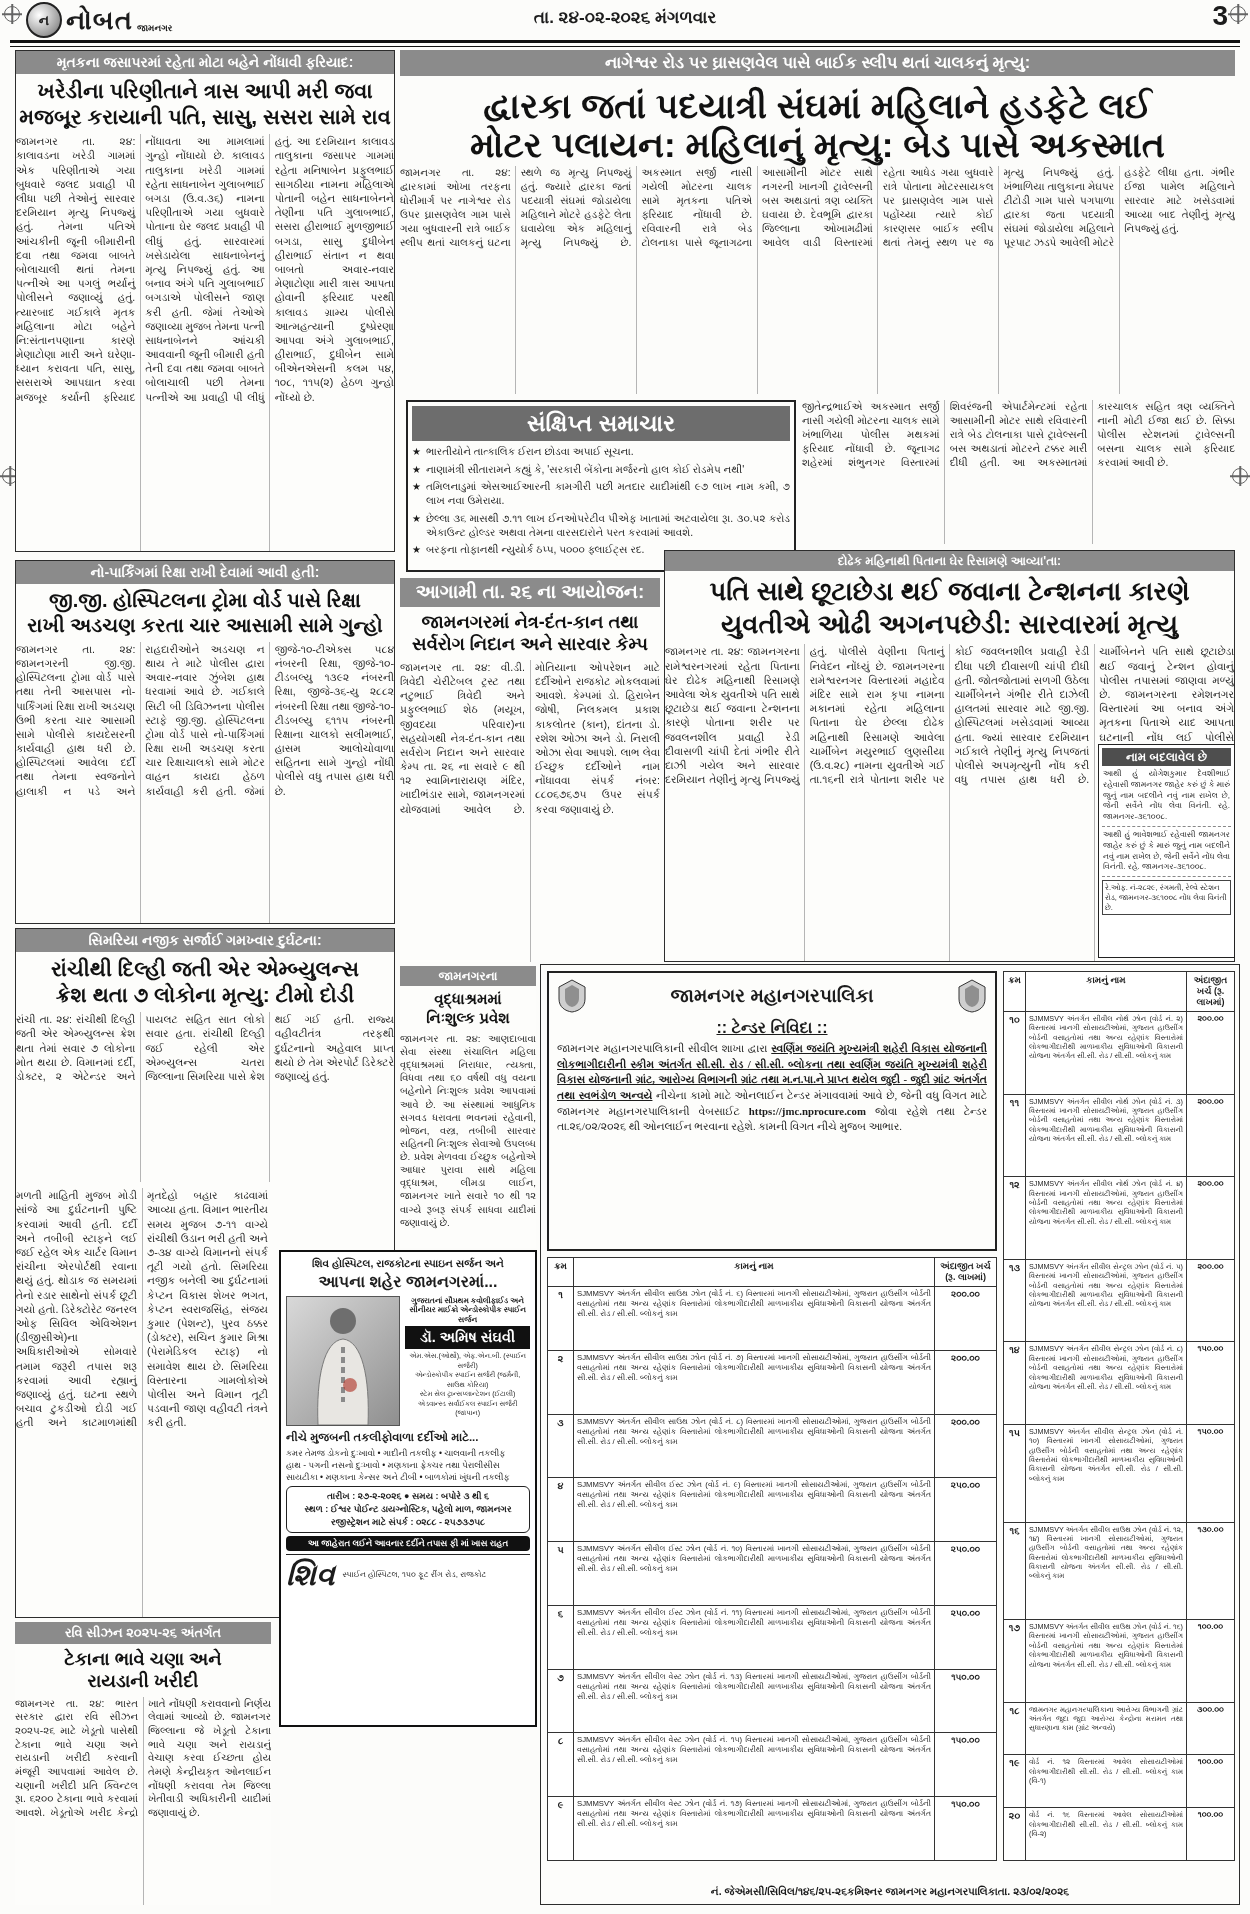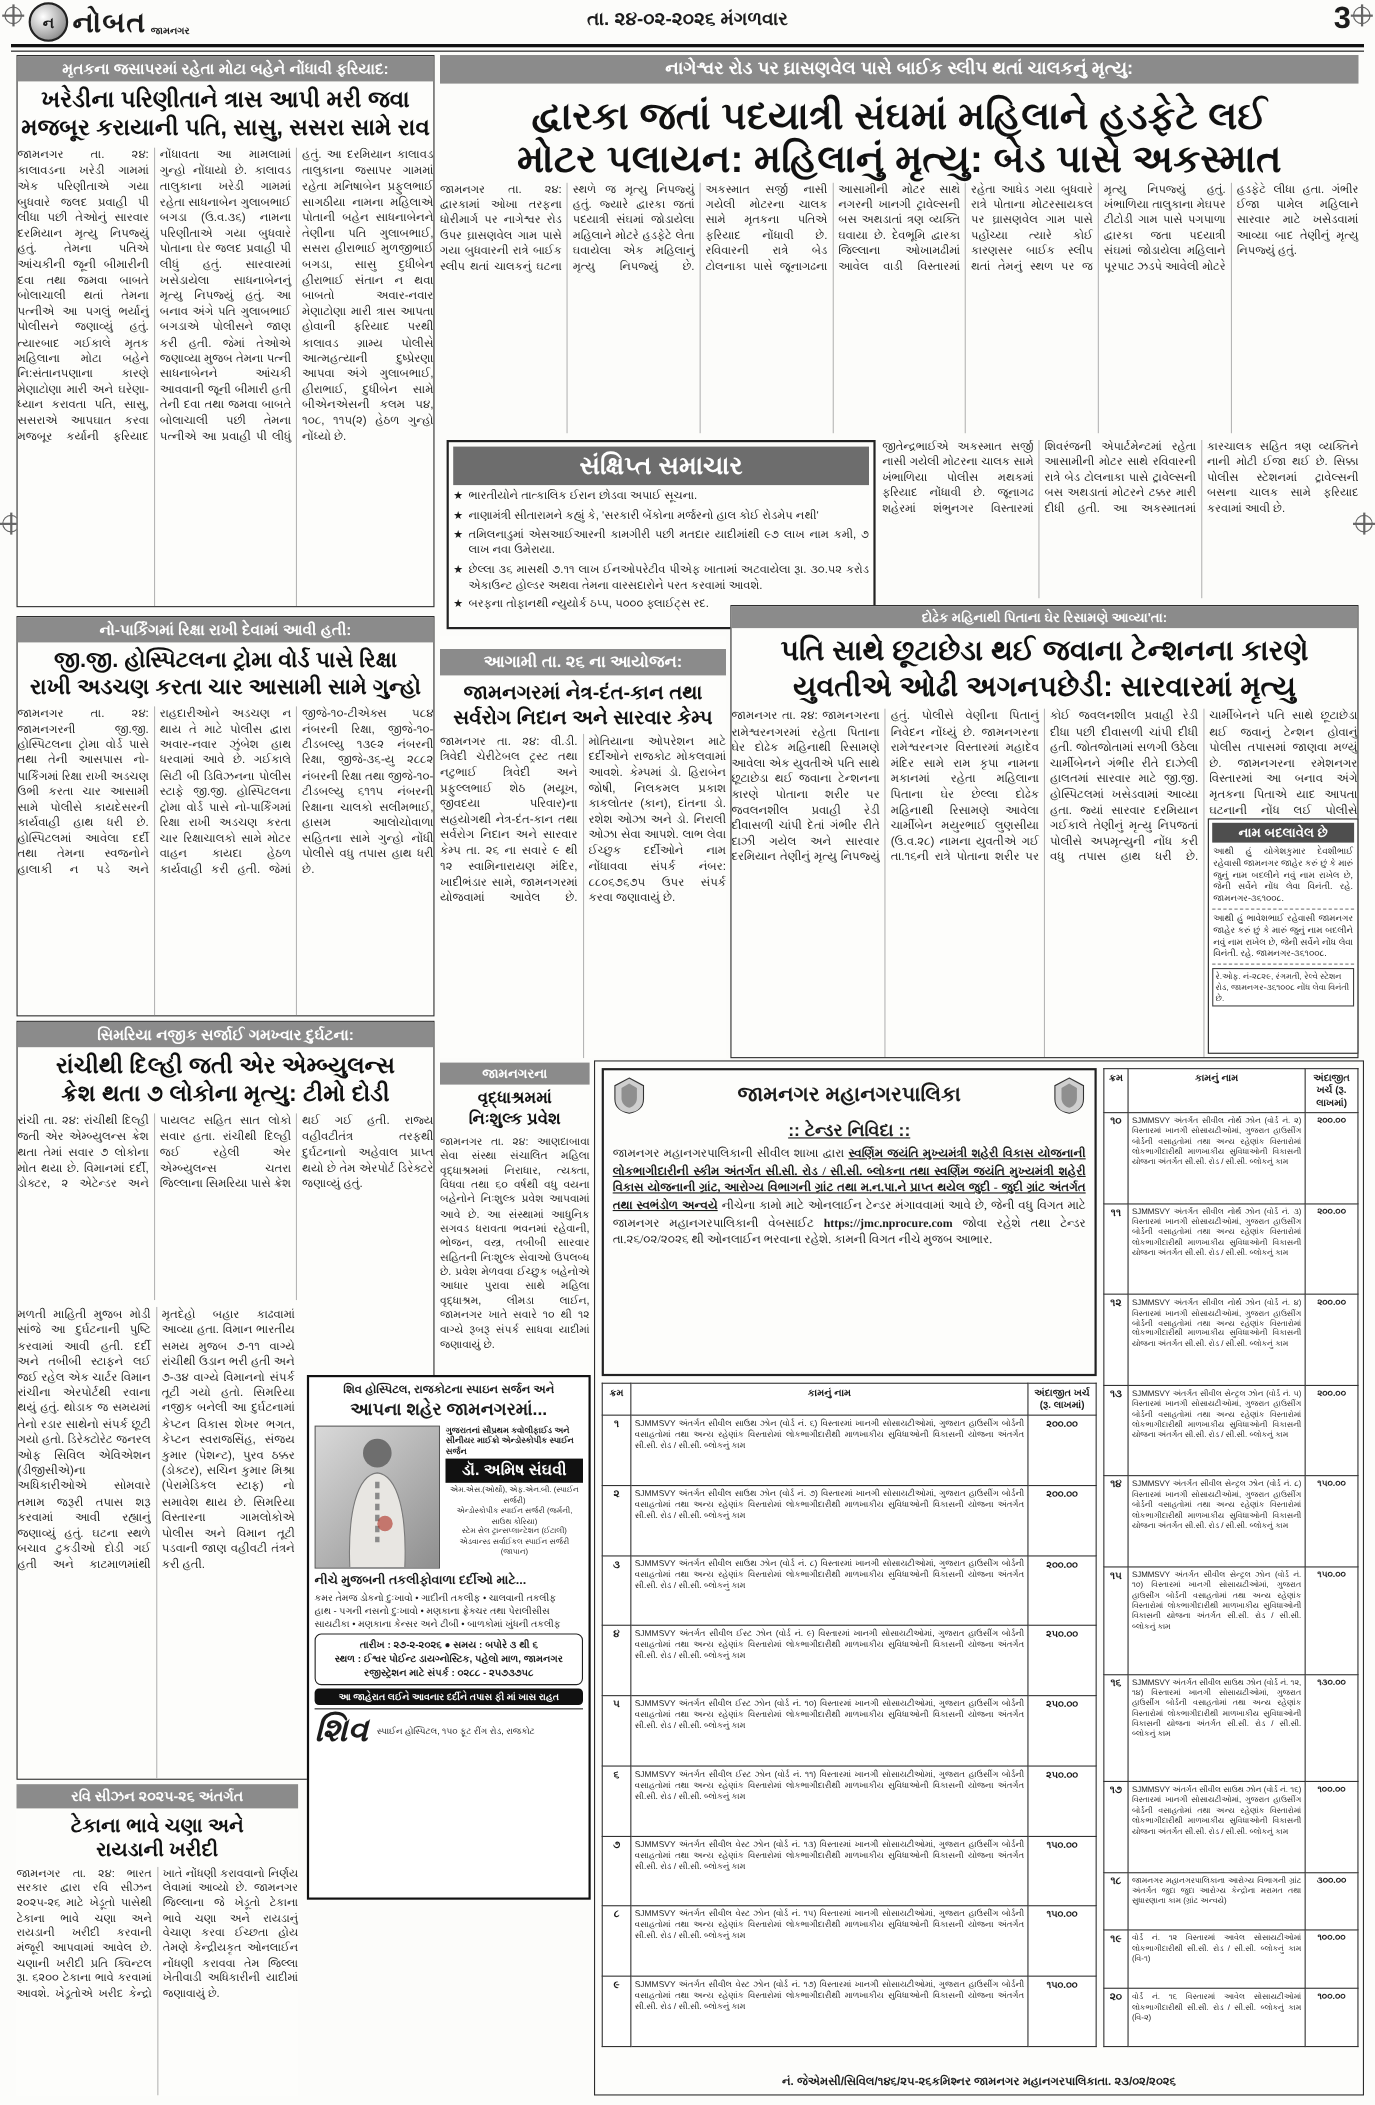--- a/index.html
+++ b/index.html
@@ -55,21 +55,21 @@
   .ttab td.cost{font-size:8.8px;text-align:center;font-weight:600;}
   .tfoot{display:flex;justify-content:center;align-items:flex-end;padding:4px 10px;font-size:10.5px;font-weight:700;}
   
   .adbox{border:2px solid #111;background:#fff;z-index:5;box-sizing:border-box;padding:5px;display:flex;flex-direction:column;gap:3px;}
   .ad-h1{font-size:10.5px;font-weight:700;text-align:center;}
   .ad-h2{font-size:16px;font-weight:800;text-align:center;}
   .ad-photo-row{display:flex;gap:5px;margin-top:2px;}
   .ad-photo{width:46%;height:128px;background:linear-gradient(135deg,#d9d9d9,#8f8f8f);border:1px solid #555;
             display:flex;align-items:flex-end;justify-content:center;overflow:hidden;}
   .ad-side{flex:1;display:flex;flex-direction:column;gap:2px;}
-  .ad-qual-top{font-size:7.6px;font-weight:700;line-height:1.25;}
+  .ad-qual-top{font-size:7.6px;font-weight:700;text-align:center;line-height:1.25;}
   .ad-name{background:#111;color:#fff;font-size:14.5px;font-weight:800;text-align:center;padding:3px 0;}
   .ad-quals{font-size:7px;line-height:1.35;text-align:center;}
   .ad-sub{font-size:11.5px;font-weight:800;margin-top:2px;}
   .ad-bullet{font-size:8.6px;line-height:1.4;}
   .ad-info{border:1.5px solid #222;border-radius:6px;font-size:9px;line-height:1.45;padding:3px 5px;text-align:center;font-weight:600;}
   .ad-chip{background:#111;color:#fff;font-size:8.6px;text-align:center;border-radius:4px;padding:2px 4px;font-weight:700;}
   .ad-foot{display:flex;align-items:center;gap:8px;border-top:1.5px solid #222;padding-top:3px;}
   .ad-logo{font-size:30px;font-weight:800;font-style:italic;}
   .ad-addr{font-size:8px;line-height:1.35;}
 </style>
@@ -156,21 +156,21 @@
     <div>
 
         <div class="class-entry">આથી હું યોગેશકુમાર દેવશીભાઈ રહેવાસી જામનગર જાહેર કરું છું કે મારું જુનું નામ બદલીને નવું નામ રાખેલ છે, જેની સર્વેને નોંધ લેવા વિનંતી. રહે. જામનગર-૩૬૧૦૦૮.</div>
 
         <div class="class-entry">આથી હું ભાવેશભાઈ રહેવાસી જામનગર જાહેર કરું છું કે મારું જુનું નામ બદલીને નવું નામ રાખેલ છે, જેની સર્વેને નોંધ લેવા વિનંતી. રહે. જામનગર-૩૬૧૦૦૮.</div>
       </div>
     <div class="classnote">રે.ઓફ. નં-૨૮૨૯, રંગમતી, રેલ્વે સ્ટેશન રોડ, જામનગર-૩૬૧૦૦૮ નોંધ લેવા વિનંતી છે.</div>
   </div>
 
   <div class="abs artbox" style="left:400px;top:578px;width:260px;height:384px;border:none;padding:0;">
-    <div class="kicker" style="font-size:15px;margin-top:12px;">આગામી તા. ૨૬ ના આયોજન:</div>
+    <div class="kicker" style="font-size:19px;">આગામી તા. ૨૬ ના આયોજન:</div>
     <div class="headline" style="font-size:18px;">જામનગરમાં નેત્ર-દંત-કાન તથા
 સર્વરોગ નિદાન અને સારવાર કેમ્પ</div>
     <div class="body c2">જામનગર તા. ૨૪: વી.ડી. ત્રિવેદી ચેરીટેબલ ટ્રસ્ટ તથા નટુભાઈ ત્રિવેદી અને પ્રફુલ્લભાઈ શેઠ (મયૂખ, જીવદયા પરિવાર)ના સહયોગથી નેત્ર-દંત-કાન તથા સર્વરોગ નિદાન અને સારવાર કેમ્પ તા. ૨૬ ના સવારે ૯ થી ૧૨ સ્વામિનારાયણ મંદિર, ખાદીભંડાર સામે, જામનગરમાં યોજવામાં આવેલ છે. મોતિયાના ઓપરેશન માટે દર્દીઓને રાજકોટ મોકલવામાં આવશે. કેમ્પમાં ડો. હિરાબેન જોષી, નિલકમલ પ્રકાશ કાકલોતર (કાન), દાંતના ડો. રશેશ ઓઝા અને ડો. નિરાલી ઓઝા સેવા આપશે. લાભ લેવા ઈચ્છુક દર્દીઓને નામ નોંધાવવા સંપર્ક નંબર: ૮૮૦૬૭૬૭૫ ઉપર સંપર્ક કરવા જણાવાયું છે.</div>
   </div>
 
   <div class="abs artbox" style="left:400px;top:966px;width:136px;height:282px;border:none;padding:0;">
     <div class="kicker" style="font-size:12px;">જામનગરના</div>
     <div class="headline" style="font-size:15px;">વૃદ્ધાશ્રમમાં
 નિઃશુલ્ક પ્રવેશ</div>
     <div class="body" style="font-size:9.8px;">જામનગર તા. ૨૪: આણદાબાવા સેવા સંસ્થા સંચાલિત મહિલા વૃદ્ધાશ્રમમાં નિરાધાર, ત્યક્તા, વિધવા તથા ૬૦ વર્ષથી વધુ વયના બહેનોને નિઃશુલ્ક પ્રવેશ આપવામાં આવે છે. આ સંસ્થામાં આધુનિક સગવડ ધરાવતા ભવનમાં રહેવાની, ભોજન, વસ્ત્ર, તબીબી સારવાર સહિતની નિઃશુલ્ક સેવાઓ ઉપલબ્ધ છે. પ્રવેશ મેળવવા ઈચ્છુક બહેનોએ આધાર પુરાવા સાથે મહિલા વૃદ્ધાશ્રમ, લીમડા લાઈન, જામનગર ખાતે સવારે ૧૦ થી ૧૨ વાગ્યે રૂબરૂ સંપર્ક સાધવા યાદીમાં જણાવાયું છે.</div>

